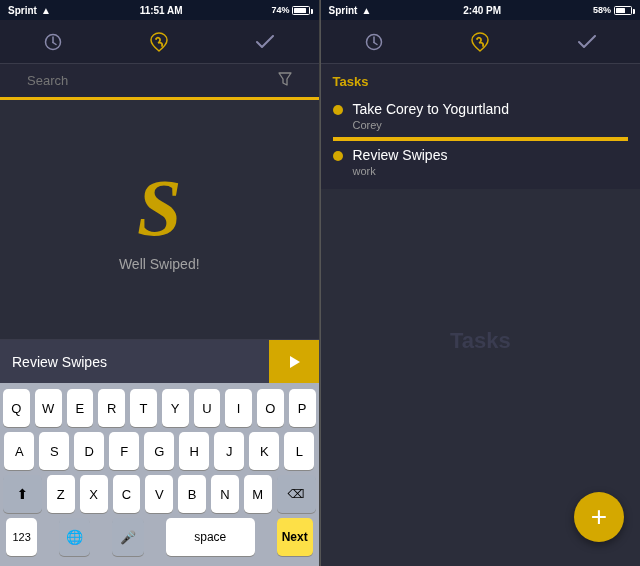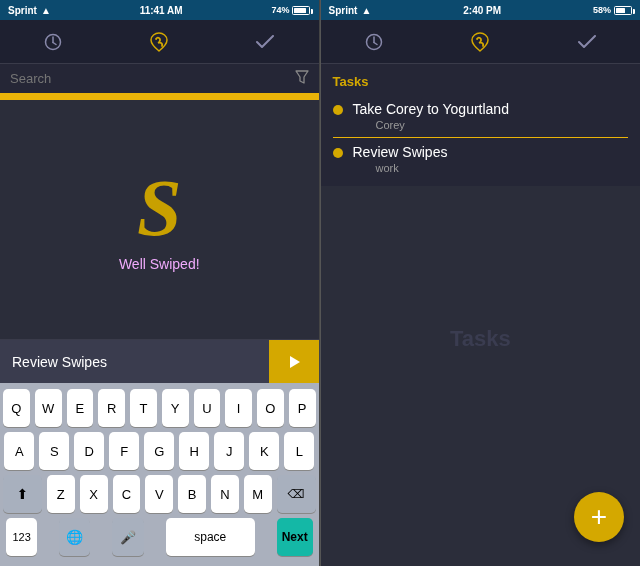--- a/index.html
+++ b/index.html
@@ -27,21 +27,21 @@
       width: 320px;
       height: 566px;
       background: #2b2d3a;
       display: flex;
       flex-direction: column;
     }
 
     
     .status-bar {
       height: 20px;
-      background: #0c4a6e;
+      background: #0f172a;
       display: flex;
       align-items: center;
       justify-content: space-between;
       padding: 0 8px;
       font-size: 10px;
       color: #fff;
       font-weight: 600;
     }
     .status-bar-left { display: flex; align-items: center; gap: 4px; }
     .status-bar-right { display: flex; align-items: center; gap: 3px; }
@@ -86,23 +86,23 @@
       cursor: pointer;
     }
     .toolbar-btn.active { color: #d4a800; }
 
     
     .search-bar {
       height: 36px;
       background: #252636;
       display: flex;
       align-items: center;
-      padding: 0 10px;
+      padding: 0 27px;
       gap: 8px;
-      border-bottom: 7px solid #eab308;
+      border-bottom: 3px solid #eab308;
     }
     .search-input {
       flex: 1;
       background: transparent;
       border: none;
       color: #999;
       font-size: 13px;
       outline: none;
     }
     .filter-icon { color: #888; font-size: 14px; }
@@ -119,21 +119,21 @@
     }
     .logo-s {
       font-size: 72px;
       font-weight: 900;
       color: #c8a000;
       font-style: italic;
       line-height: 1;
       font-family: Georgia, serif;
     }
     .well-swiped {
-      color: #f0abfc;
+      color: #a3a3a3;
       font-size: 14px;
       font-weight: 500;
     }
 
     
     .input-row {
       height: 44px;
       background: #2b2d3a;
       display: flex;
       align-items: center;
@@ -189,21 +189,21 @@
       font-size: 10px;
       flex: 1.4;
       max-width: 42px;
     }
     .key.space-key {
       flex: 4;
       max-width: 120px;
       font-size: 12px;
     }
     .key.next-key {
-      background: #14b8a6;
+      background: #fde047;
       font-size: 13px;
       font-weight: 600;
       flex: 1.6;
       max-width: 48px;
     }
     .key.num-key {
       flex: 1.4;
       max-width: 40px;
       font-size: 11px;
     }
@@ -222,32 +222,32 @@
     .tasks-label {
       color: #d4a800;
       font-size: 13px;
       font-weight: 600;
       margin-bottom: 6px;
     }
     .task-item {
       display: flex;
       align-items: flex-start;
       padding: 6px 0;
-      border-bottom: 1px solid #eab308;
+      border-bottom: 4px solid #eab308;
       gap: 10px;
     }
     .task-dot {
       width: 10px; height: 10px;
       border-radius: 50%;
       background: #d4a800;
       margin-top: 4px;
       flex-shrink: 0;
     }
     .task-text { color: #fff; font-size: 14px; font-weight: 500; }
-    .task-sub { color: #999; font-size: 11px; margin-top: 2px; margin-left: 23px; }
+    .task-sub { color: #999; font-size: 11px; margin-top: 2px; }
 
     
     .tasks-placeholder {
       flex: 1;
       display: flex;
       align-items: center;
       justify-content: center;
     }
     .tasks-placeholder-text {
       color: #3a3c50;
@@ -281,21 +281,21 @@
 </head>
 <body>
 
 <div class="phone-left">
 
   <div class="status-bar">
     <div class="status-bar-left">
       <span>Sprint</span>
       <span style="font-size:10px;">▲</span>
     </div>
-    <span style="position: relative; font-size: 10px; font-weight: 600; color: rgb(255, 255, 255);">11:41 AM</span>
+    <span style="position: relative; font-size: 10px; font-weight: 600; color: rgb(255, 255, 255);">11:51 AM</span>
     <div class="status-bar-right">
       <span style="font-size:9px;">74%</span>
       <div class="battery-icon">
         <div class="battery-fill" style="width: 75%;"></div>
       </div>
     </div>
   </div>
 
   <div class="toolbar">
     <div class="toolbar-btn">

